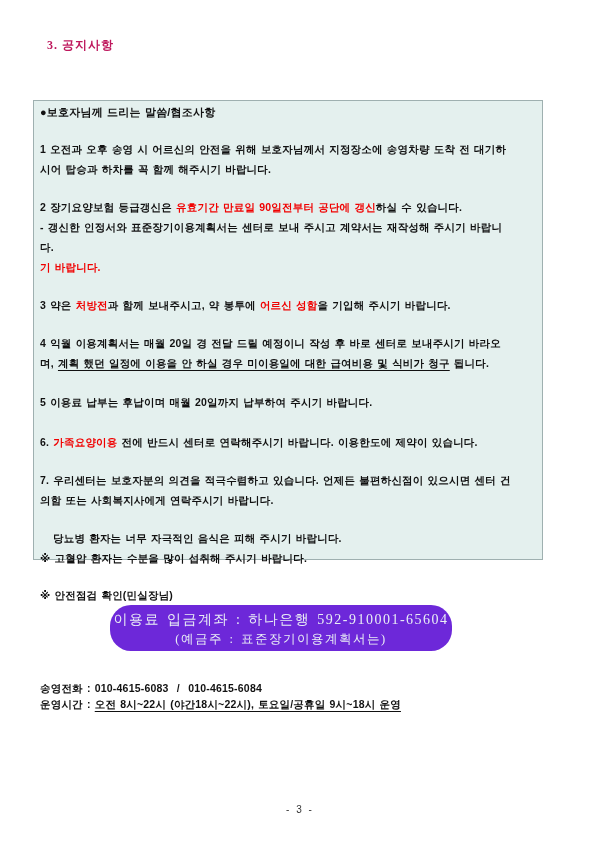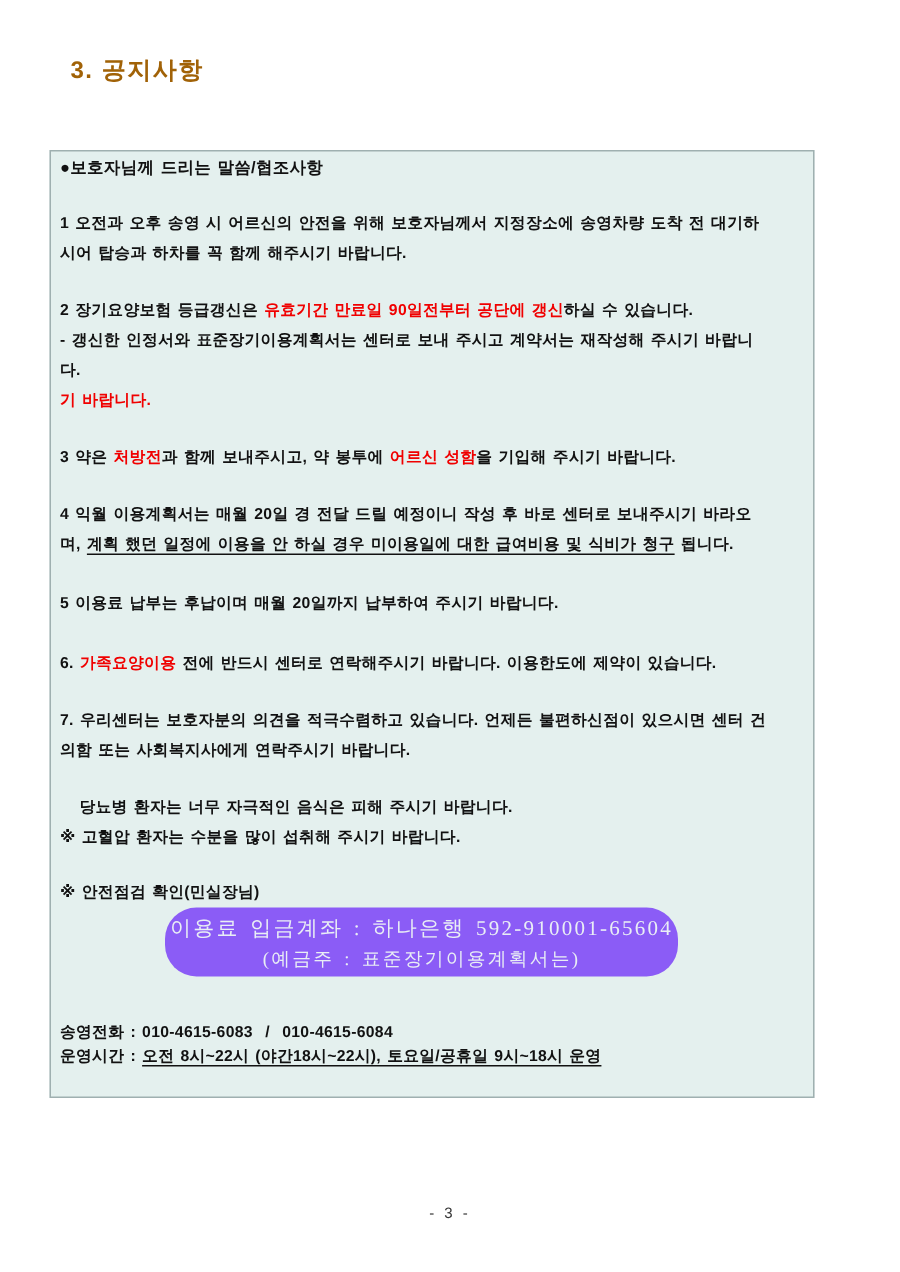--- a/index.html
+++ b/index.html
@@ -6,44 +6,44 @@
   .page{
     position:relative;
     width:600px;height:848px;
     background:#ffffff;
     font-family:"Liberation Sans","DejaVu Sans",sans-serif;
     color:#111111;
     overflow:hidden;
   }
   .title{
     position:absolute;left:47px;top:37px;margin:0;
-    font-size:16px;font-weight:bold;letter-spacing:1px;color:#a16207;
+    font-size:12px;font-weight:bold;letter-spacing:1px;color:#be185d;font-family:Liberation Serif, serif;
   }
   .notice-box{
     position:absolute;left:33px;top:100px;
-    width:510px;height:632px;box-sizing:border-box;
+    width:510px;height:460px;box-sizing:border-box;
     background:#e4f0ee;
     border:1px solid #9fb0b0;
     padding:2px 6px;
     font-size:10.5px;font-weight:bold;
     letter-spacing:0.2px;word-spacing:1px;
   }
   .line{line-height:20px;white-space:pre;overflow:hidden;}
   .box-header{line-height:18px;font-size:11px;}
   .mt18{margin-top:18px;}
   .mt19{margin-top:19px;}
   .mt20{margin-top:20px;}
   .red{color:#f00000;}
   .u{text-decoration:underline;text-underline-offset:3px;}
   .indent{padding-left:13px;}
   .compact{line-height:16px;}
   .banner{
     margin-top:2px;margin-left:70px;
     width:342px;height:46px;box-sizing:border-box;
-    background:#8b5cf6;color:#e9eef5;
+    background:#6d28d9;color:#e9eef5;
     text-align:center;
     font-family:"Liberation Serif","DejaVu Serif",serif;
     font-weight:normal;letter-spacing:1.5px;word-spacing:2px;
     padding-top:3px;
     border-radius:21px;
   }
   .banner-line1{font-size:14px;line-height:23px;white-space:pre;}
   .banner-line2{font-size:12.5px;line-height:17px;white-space:pre;}
   .footer-block{margin-top:29px;}
   .footer-line{line-height:16px;white-space:pre;overflow:hidden;}

